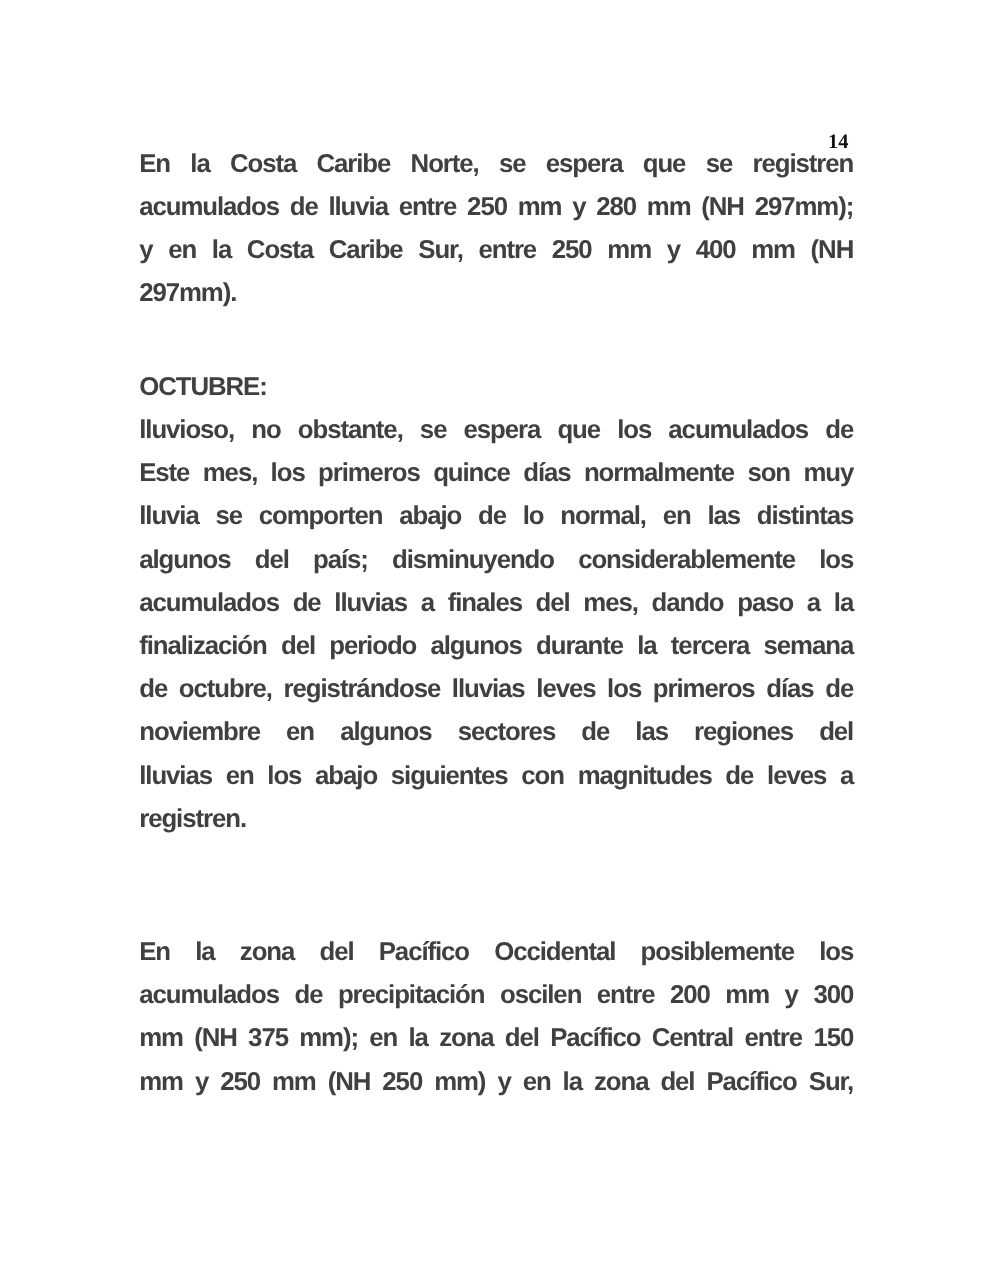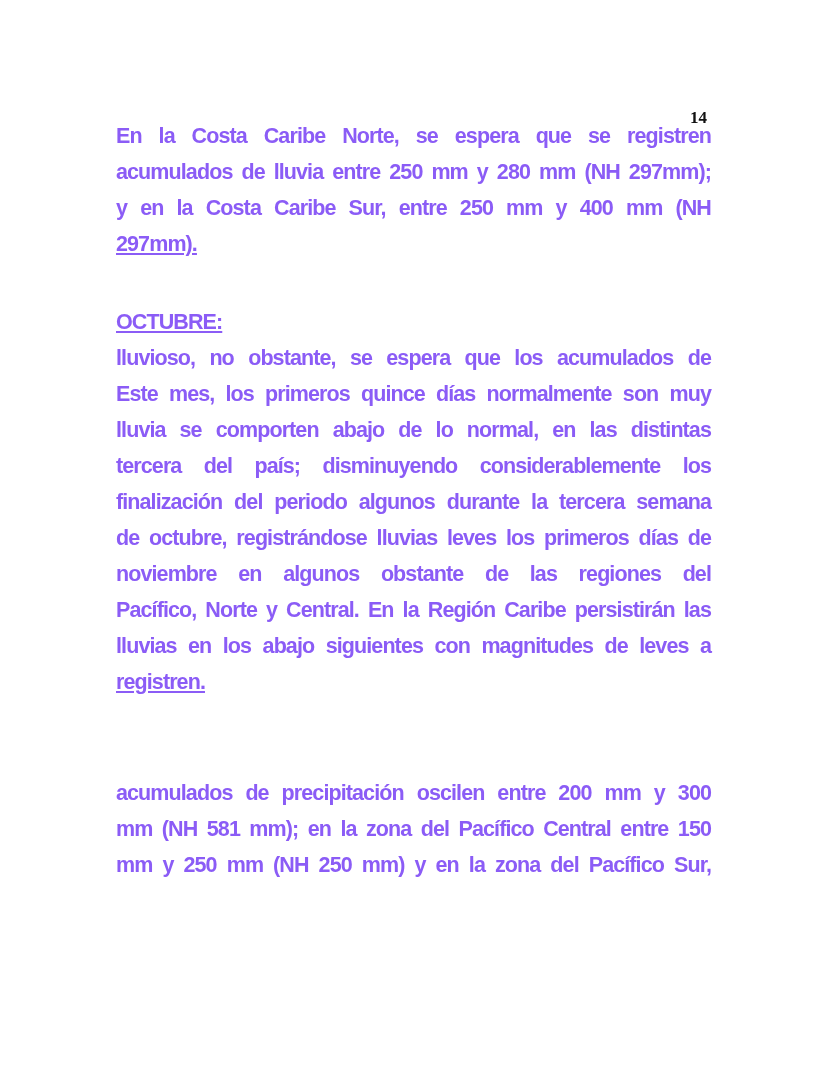--- a/index.html
+++ b/index.html
@@ -6,25 +6,25 @@
   body { width: 825px; height: 1068px; position: relative; overflow: hidden; }
   .page-number {
     position: absolute; top: 68px; left: 690px;
     font-family: "Liberation Serif", "DejaVu Serif", serif;
     font-weight: bold; font-size: 17px; color: #111; margin-top: 40px;
   }
   .block { position: absolute; left: 116px; width: 595px; }
   .line {
     display: block; height: 36px; line-height: 36px;
     font-family: "Liberation Sans", "DejaVu Sans", sans-serif;
-    font-weight: bold; font-size: 21.5px; color: #8b5cf6;
+    font-weight: bold; font-size: 21.5px; color: #404040;
     letter-spacing: -0.9px; white-space: nowrap;
     text-align: justify; text-align-last: justify;
   }
-  .line.last { text-align-last: left; text-decoration: underline; }
+  .line.last { text-align-last: left; }
 </style>
 </head>
 <body>
 
 <div>
 
   <div class="page-number">14</div>
 
   <div class="block" style="top:118px;">
     <span class="line">En la Costa Caribe Norte, se espera que se registren</span>
@@ -34,28 +34,29 @@
   </div>
 
   <div class="block" style="top:304px;">
     <span class="line last">OCTUBRE:</span>
   </div>
 
   <div class="block" style="top:340px;">
     <span class="line">lluvioso, no obstante, se espera que los acumulados de</span>
     <span class="line">Este mes, los primeros quince días normalmente son muy</span>
     <span class="line">lluvia se comporten abajo de lo normal, en las distintas</span>
-    <span class="line">tercera del país; disminuyendo considerablemente los</span>
+    <span class="line">algunos del país; disminuyendo considerablemente los</span>
+    <span class="line">acumulados de lluvias a finales del mes, dando paso a la</span>
     <span class="line">finalización del periodo algunos durante la tercera semana</span>
     <span class="line">de octubre, registrándose lluvias leves los primeros días de</span>
-    <span class="line">noviembre en algunos obstante de las regiones del</span>
-    <span class="line">Pacífico, Norte y Central. En la Región Caribe persistirán las</span>
+    <span class="line">noviembre en algunos sectores de las regiones del</span>
     <span class="line">lluvias en los abajo siguientes con magnitudes de leves a</span>
     <span class="line last">registren.</span>
   </div>
 
   <div class="block" style="top:775px;">
+    <span class="line">En la zona del Pacífico Occidental posiblemente los</span>
     <span class="line">acumulados de precipitación oscilen entre 200 mm y 300</span>
-    <span class="line">mm (NH 581 mm); en la zona del Pacífico Central entre 150</span>
+    <span class="line">mm (NH 375 mm); en la zona del Pacífico Central entre 150</span>
     <span class="line">mm y 250 mm (NH 250 mm) y en la zona del Pacífico Sur,</span>
   </div>
 
 </div>
 
 </body></html>

